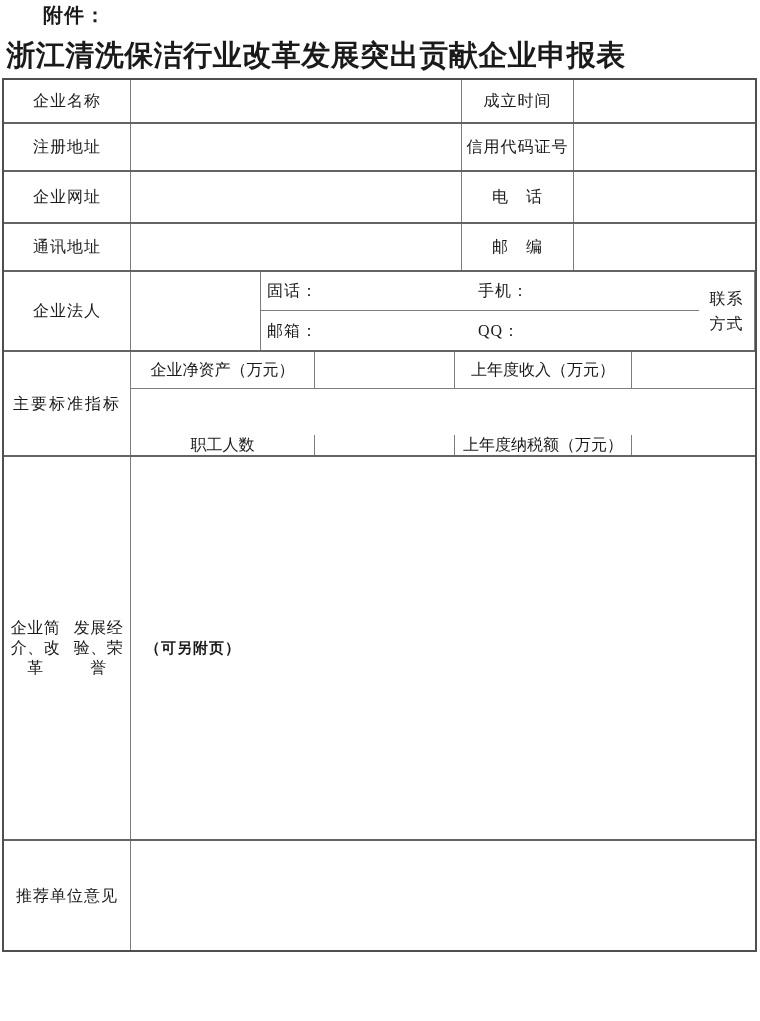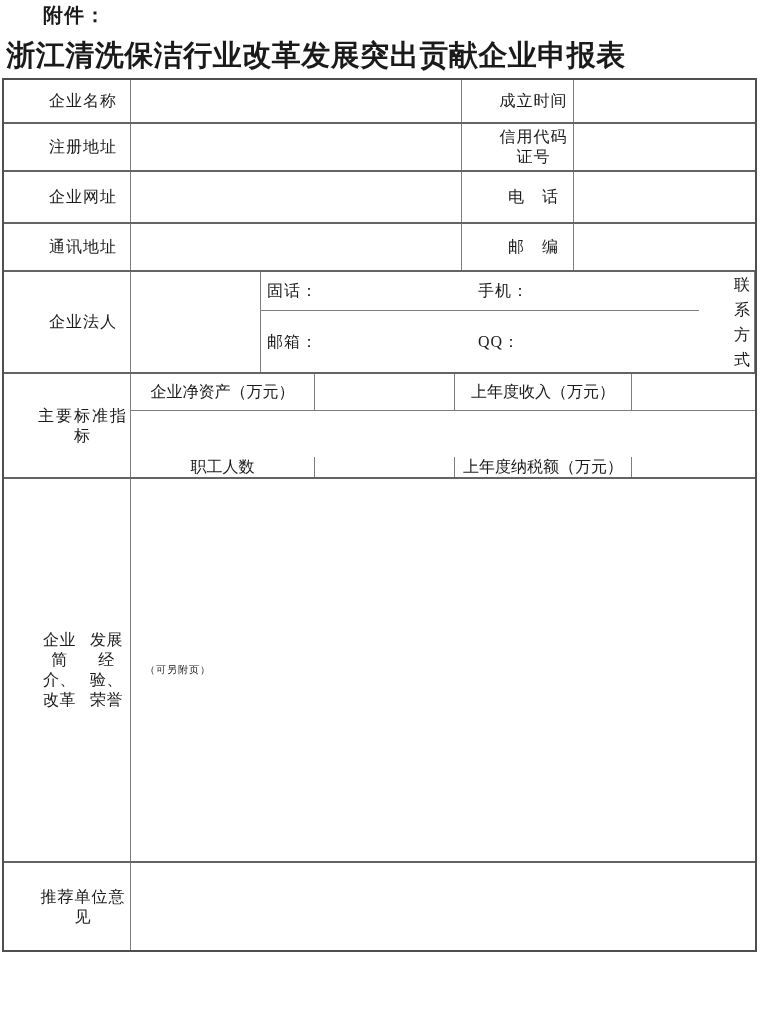--- a/index.html
+++ b/index.html
@@ -59,21 +59,21 @@
     align-items: center;
     justify-content: center;
   }
   .nr { border-right: none; }
   .w1 { flex: 0 0 127px; }
   .w2 { flex: 0 0 331px; }
   .w3 { flex: 0 0 112px; }
   .flexc { flex: 1; }
   .w5b { flex: 0 0 130px; }
   .w5c { flex: 0 0 56px; }
-  .lbl { letter-spacing: 1px; text-align: center; padding-left: 32px; }
+  .lbl { letter-spacing: 1px; text-align: center; }
   .sp2 { letter-spacing: 2px; }
   .contact { flex-direction: column; line-height: 25px; }
   .stack { flex-direction: column; align-items: stretch; justify-content: flex-start; padding: 0; }
   .half {
     flex: 0 0 39px;
     border-bottom: 1px solid #7d7d7d;
     display: flex;
     align-items: center;
     padding-left: 6px;
   }
@@ -83,21 +83,21 @@
   .cfield-last { flex: 1; align-self: stretch; }
   .irow { flex: 0 0 37px; display: flex; border-bottom: 1px solid #7d7d7d; }
   .irow:last-child { flex: 1; border-bottom: none; margin-top: 46px; }
   .ic { border-right: 1px solid #7d7d7d; display: flex; align-items: center; justify-content: center; }
   .ia { flex: 0 0 184px; }
   .ib { flex: 0 0 140px; }
   .ic2 { flex: 0 0 177px; }
   .id { flex: 1; border-right: none; }
   .two { flex-direction: row; line-height: 20px; letter-spacing: 0.5px; }
   .note-cell { justify-content: flex-start; align-items: center; padding-left: 14px; }
-  .note { font-size: 10px; letter-spacing: 1px; }
+  .note { font-size: 15px; letter-spacing: 1px; font-weight: bold; }
 </style>
 </head>
 <body>
 
 <div class="page">
 
   <div class="attachment">附件：</div>
   <div class="title">浙江清洗保洁行业改革发展突出贡献企业申报表</div>
 
   <div class="tbl">

